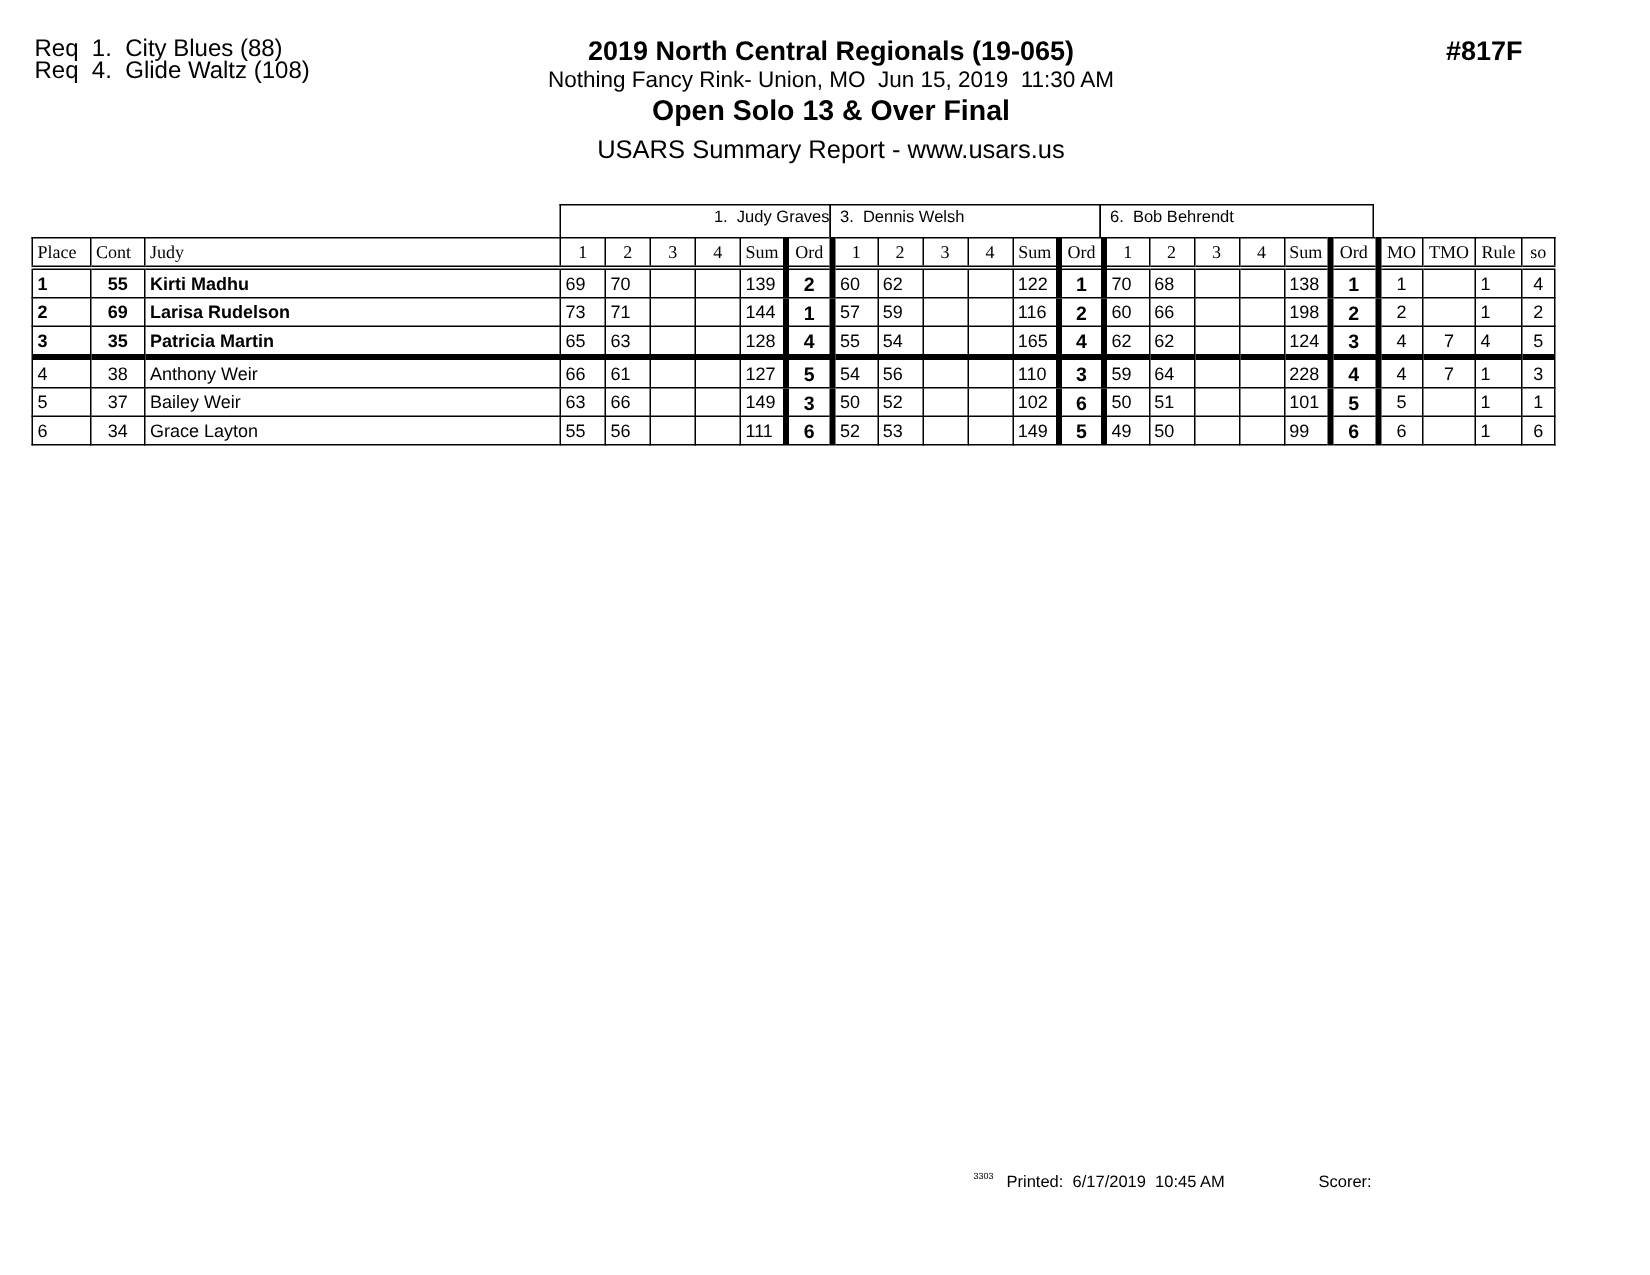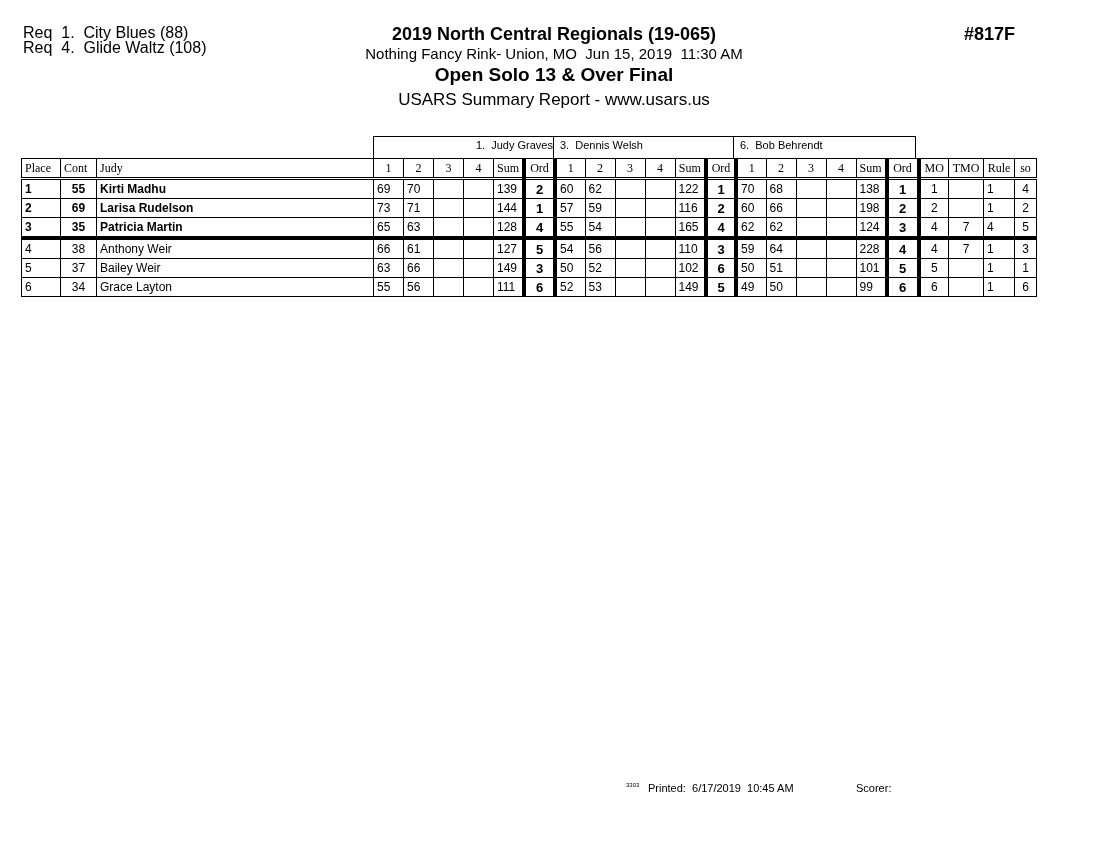--- a/index.html
+++ b/index.html
@@ -27,21 +27,21 @@
   .l { text-align:left !important; }
   .r { text-align:left; }
   .c { text-align:center; }
   .b { font-weight:bold !important; }
   .thickL { border-left:4px solid #000 !important; }
   tr.cut td { border-bottom:4px solid #000; }
   tr.top td { font-weight:bold; }
   tr.top td.nb { font-weight:normal; }
   td.ord { font-weight:bold !important; text-align:center; font-size:13px; }
 
-  .footer { top:782px; font-size:11px; white-space:pre; }
+  .footer { top:782px; font-size:11px; white-space:pre;margin-left:23px; }
   .tiny { font-size:6px; vertical-align:top; }
 </style>
 </head>
 <body>
 
 <div class="abs req" style="top:25px">Req  1.  City Blues (88)</div>
 <div class="abs req" style="top:40px">Req  4.  Glide Waltz (108)</div>
 
 <div class="abs center t1">2019 North Central Regionals (19-065)</div>
 <div class="abs center t2">Nothing Fancy Rink- Union, MO  Jun 15, 2019  11:30 AM</div>

